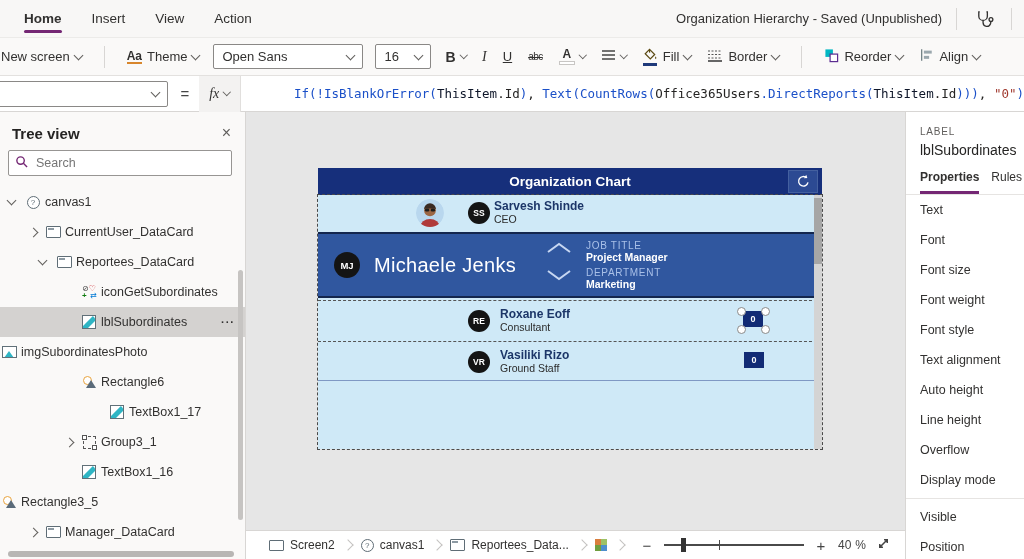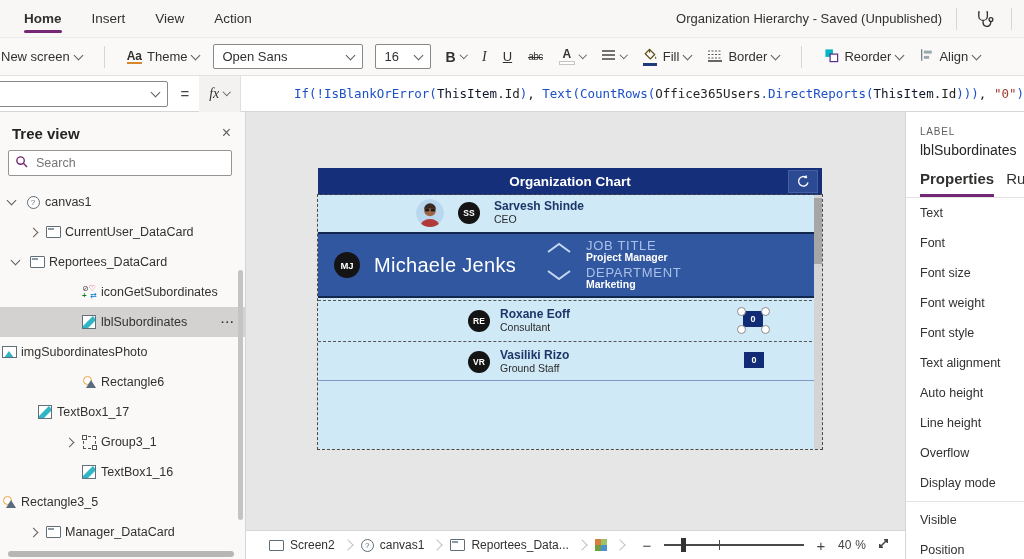--- a/index.html
+++ b/index.html
@@ -116,36 +116,36 @@
   .circ{position:absolute;background:#141414;color:#fff;border-radius:50%;display:flex;align-items:center;
         justify-content:center;font-weight:bold}
   .c22{width:22px;height:22px;font-size:8.5px}
   .c26{width:26px;height:26px;font-size:9.5px}
   .photo{position:absolute;left:98px;top:4px;width:28px;height:28px;border-radius:50%;overflow:hidden}
   .nname{font-size:12px;font-weight:bold;color:#1c3668;line-height:14px}
   .nsub{font-size:10.5px;color:#2b2b2b;line-height:13px}
   .bigname{position:absolute;left:56px;top:20px;color:#fff;font-size:20px;font-weight:500;letter-spacing:.3px}
   .chevcol{position:absolute;left:228px;top:6px;display:flex;flex-direction:column;gap:9px}
   .jobs{position:absolute;left:268px;top:7px}
-  .jlabel{font-size:13px;color:#a9c0e8;letter-spacing:.7px;line-height:10px}
+  .jlabel{font-size:10px;color:#a9c0e8;letter-spacing:.7px;line-height:10px}
   .jval{font-size:10.5px;font-weight:bold;color:#fff;line-height:12px}
   .jlabel.mt{margin-top:5px}
   .badge{position:absolute;width:20px;height:16px;background:#122b75;color:#fff;font-size:9px;font-weight:bold;
          display:flex;align-items:center;justify-content:center}
   .hdl{position:absolute;width:9px;height:9px;border-radius:50%;background:#fff;border:1px solid #8a8a8a;box-sizing:border-box;z-index:2}
   .g-scroll{position:absolute;right:0;top:0;width:8px;height:100%;background:#d4d4d4}
   .g-thumb{position:absolute;left:0;top:3px;width:8px;height:66px;background:#a6a6a6;display:block}
 
   
   .rpanel{position:absolute;left:905px;top:112px;width:119px;height:447px;background:#fff;border-left:1px solid #d8d6d4;
           box-sizing:border-box;overflow:hidden}
   .rp-type{font-size:10px;color:#605e5c;letter-spacing:.8px;padding:14px 0 0 14px}
   .rp-name{font-size:14px;color:#252423;padding:5px 0 0 14px}
   .rp-tabs{display:flex;gap:12px;padding:12px 0 0 14px;border-bottom:1px solid #e6e4e2}
-  .rp-tab{font-size:15px;padding-bottom:7px;white-space:nowrap;color:#323130}
+  .rp-tab{font-size:12px;padding-bottom:7px;white-space:nowrap;color:#323130}
   .rp-tab.active{font-weight:bold;border-bottom:3px solid #742774}
   .rp-row{height:30px;display:flex;align-items:center;padding-left:14px;font-size:12.5px;color:#323130;white-space:nowrap}
   .rp-row:first-of-type{margin-top:4px}
   .rp-div{border-top:1px solid #e6e4e2;margin:3px 0}
 
   
   .bbar{position:absolute;left:246px;top:530px;width:659px;height:29px;background:#fff;border-top:1px solid #d8d6d4;
         display:flex;align-items:center;font-size:12px;box-sizing:border-box;padding-left:14px}
   .crumb{display:flex;align-items:center;gap:6px;padding:0 9px;white-space:nowrap;color:#323130}
   .bsep{width:7px;height:7px;border-right:1px solid #c4c2c0;border-bottom:1px solid #c4c2c0;transform:rotate(-45deg);flex:none}
@@ -310,21 +310,21 @@
       </div>
       <div class="trow" style="padding-left:28px">
         <span class="cslot">
             <i class="chv r"></i>
           </span>
         <span class="tico">
             <span class="i-card"></span>
           </span>
         <span class="tlabel">CurrentUser_DataCard</span>
       </div>
-      <div class="trow" style="padding-left:12px">
+      <div class="trow" style="padding-left:39px">
         <span class="cslot">
             <i class="chv"></i>
           </span>
         <span class="tico">
             <span class="i-card"></span>
           </span>
         <span class="tlabel">Reportees_DataCard</span>
       </div>
       <div class="trow" style="padding-left:80px">
         <span class="tico">
@@ -349,21 +349,21 @@
             <span class="i-img"></span>
           </span>
         <span class="tlabel">imgSubordinatesPhoto</span>
       </div>
       <div class="trow" style="padding-left:80px">
         <span class="tico">
             <span class="i-shape"></span>
           </span>
         <span class="tlabel">Rectangle6</span>
       </div>
-      <div class="trow" style="padding-left:36px">
+      <div class="trow" style="padding-left:108px">
         <span class="tico">
             <span class="i-label"></span>
           </span>
         <span class="tlabel">TextBox1_17</span>
       </div>
       <div class="trow" style="padding-left:64px">
         <span class="cslot">
             <i class="chv r"></i>
           </span>
         <span class="tico">
@@ -413,21 +413,21 @@
           <span class="photo">
             <svg width="28" height="28" viewBox="0 0 26 26">
                 <circle cx="13" cy="13" r="13" fill="#b9d7ee"></circle>
                 <path d="M4 26 a9 7.5 0 0 1 18 0 Z" fill="#b03a3a"></path>
                 <circle cx="13" cy="10.5" r="5.5" fill="#9c6644"></circle>
                 <path d="M7.5 9.5 a5.5 5.5 0 0 1 11 0 l-1.2-.6 h-8.6 Z" fill="#3a2a22"></path>
                 <rect x="8.3" y="8.8" width="4" height="2.8" rx="1.2" fill="#1d1d1d"></rect>
                 <rect x="13.7" y="8.8" width="4" height="2.8" rx="1.2" fill="#1d1d1d"></rect>
               </svg>
           </span>
-          <span class="circ c22" style="left:140px;top:7px">SS</span>
+          <span class="circ c22" style="left:150px;top:7px">SS</span>
           <div class="abs" style="left:176px;top:4px">
             <div class="nname">Sarvesh Shinde</div>
             <div class="nsub">CEO</div>
           </div>
         </div>
         <div class="g-row g2">
           <span class="circ c26" style="left:16px;top:18px">MJ</span>
           <span class="bigname">Michaele Jenks</span>
           <span class="chevcol">
             <span><svg width="26" height="12" viewBox="0 0 26 12">

